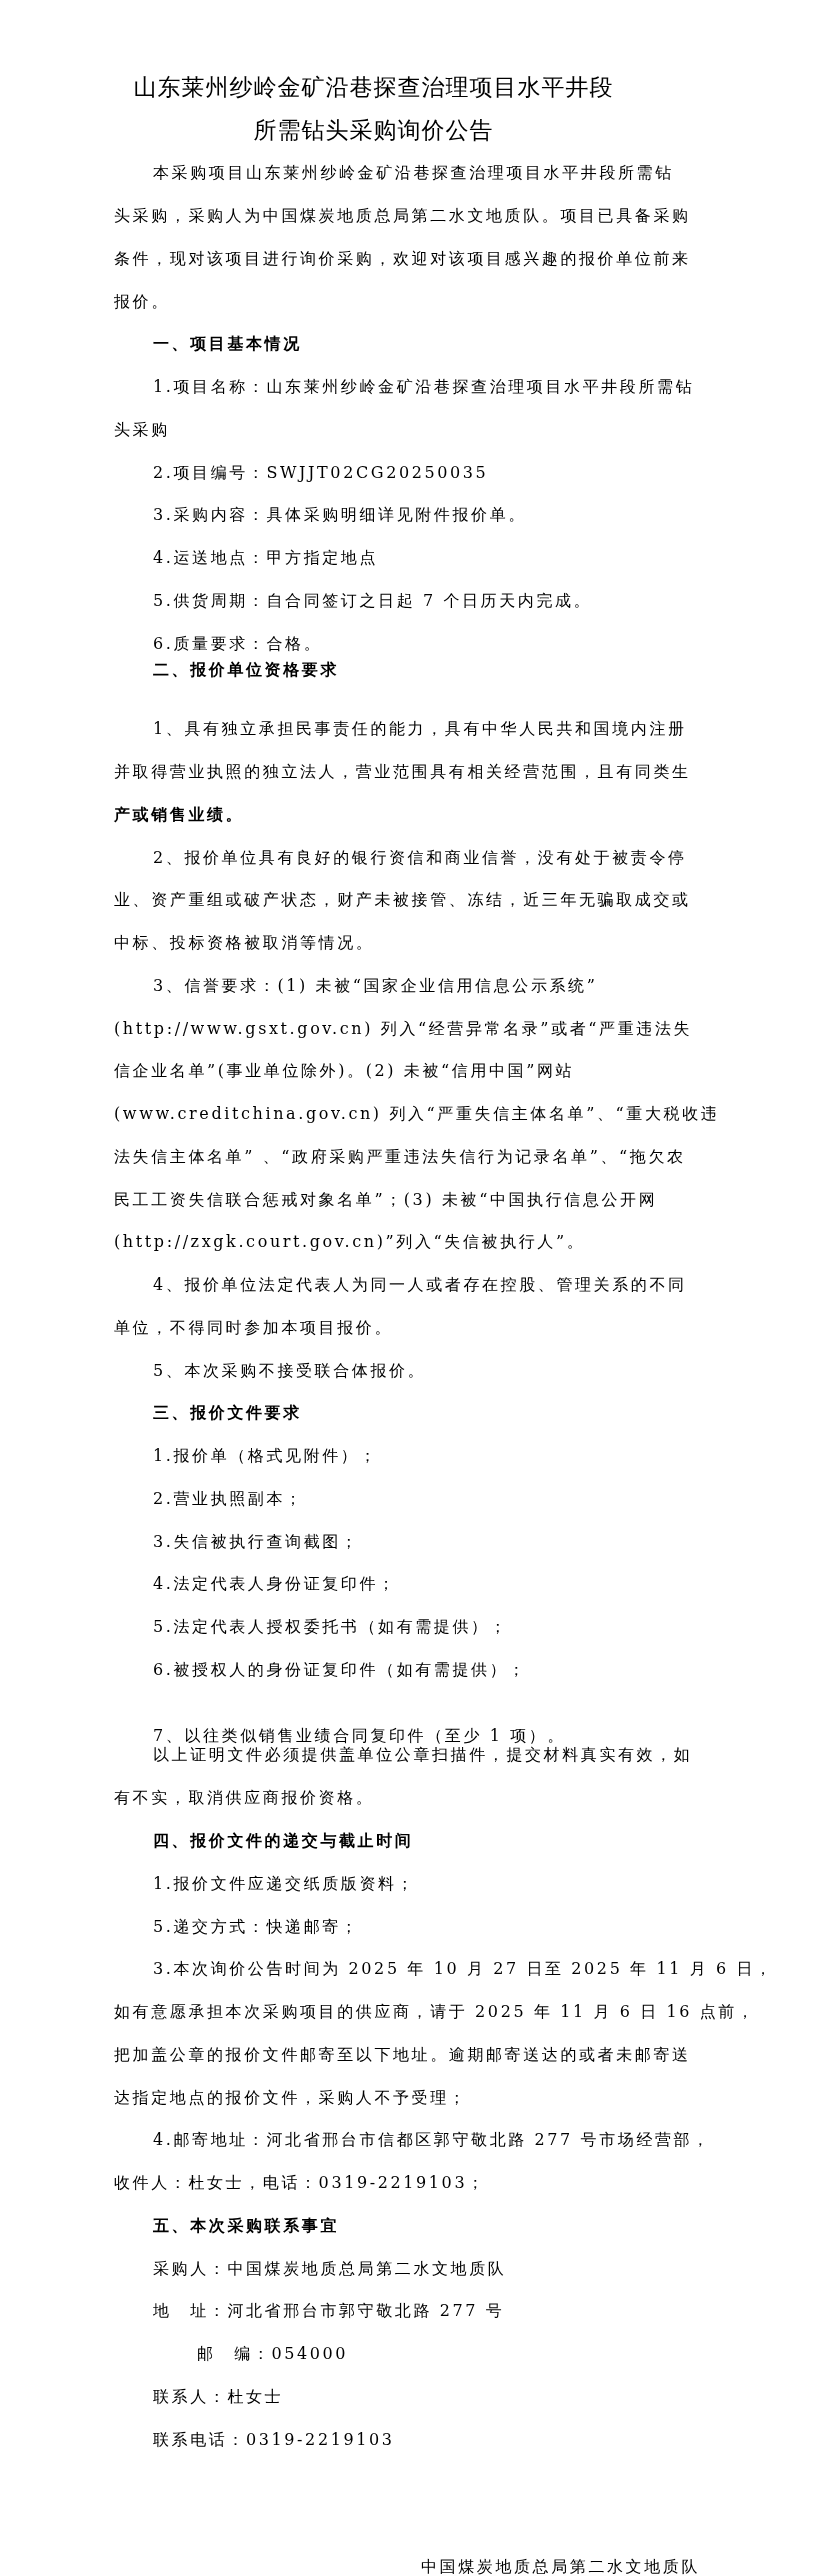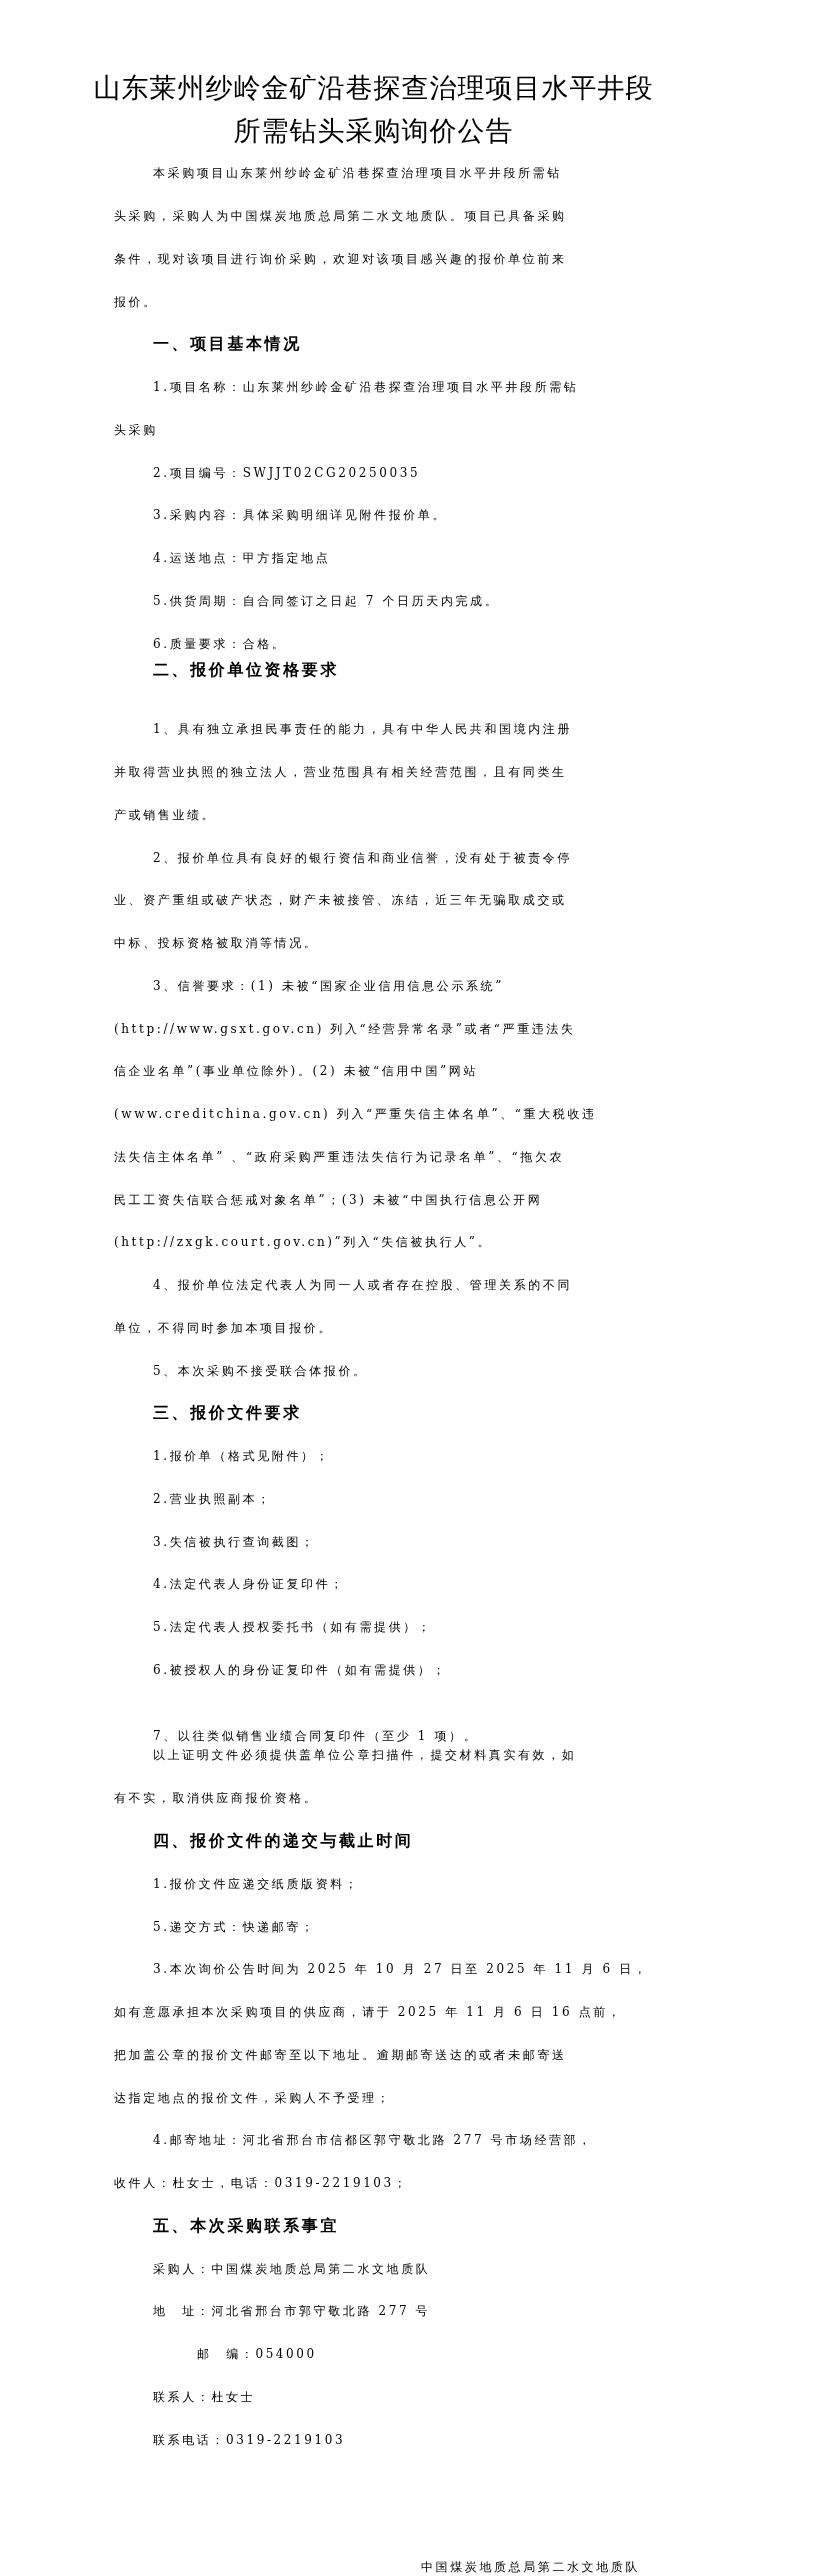--- a/index.html
+++ b/index.html
@@ -1,19 +1,19 @@
 <!DOCTYPE html>
 <html style="font-size:8.2px"><head>
 <meta charset="utf-8">
 <style>
   html, body { margin: 0; padding: 0; background: #ffffff; }
   body { width: 818px; height: 3310px; position: relative; overflow: hidden; color: #000; font-family: "DejaVu Serif", "Liberation Serif", serif; }
   .abs { position: absolute; white-space: nowrap; }
-  .title { font-size: 27px; line-height: 25px; left: 0; width: 747px; text-align: center; letter-spacing: 1px; }
-  .body-line { font-size: 12px; line-height: 20.6px; letter-spacing: 2.6px; }
+  .title { font-size: 23px; line-height: 25px; left: 0; width: 747px; text-align: center; letter-spacing: 1px; }
+  .body-line { font-size: 16px; line-height: 20.6px; letter-spacing: 2.6px; }
   .heading { font-size: 16px; line-height: 20.6px; letter-spacing: 2.6px; font-weight: bold; }
 </style>
 </head>
 <body>
 
 <div>
   <div class="abs title" style="top:75px;">山东莱州纱岭金矿沿巷探查治理项目水平井段</div>
   <div class="abs title" style="top:118px;">所需钻头采购询价公告</div>
 
   <div class="abs body-line" style="top:163px; left:153px;">本采购项目山东莱州纱岭金矿沿巷探查治理项目水平井段所需钻</div>
@@ -26,21 +26,21 @@
       <div class="abs body-line" style="top: 377px; left: 153px;">1.项目名称：山东莱州纱岭金矿沿巷探查治理项目水平井段所需钻</div>
       <div class="abs body-line" style="top: 420px; left: 114px;">头采购</div>
       <div class="abs body-line" style="top: 463px; left: 153px;">2.项目编号：SWJJT02CG20250035</div>
       <div class="abs body-line" style="top: 505px; left: 153px;">3.采购内容：具体采购明细详见附件报价单。</div>
       <div class="abs body-line" style="top: 548px; left: 153px;">4.运送地点：甲方指定地点</div>
       <div class="abs body-line" style="top: 591px; left: 153px;">5.供货周期：自合同签订之日起 7 个日历天内完成。</div>
       <div class="abs body-line" style="top: 634px; left: 153px;">6.质量要求：合格。</div>
       <div class="abs heading" style="top: 660px; left: 153px;">二、报价单位资格要求</div>
       <div class="abs body-line" style="top: 719px; left: 153px;">1、具有独立承担民事责任的能力，具有中华人民共和国境内注册</div>
       <div class="abs body-line" style="top: 762px; left: 114px;">并取得营业执照的独立法人，营业范围具有相关经营范围，且有同类生</div>
-      <div class="abs body-line" style="top: 805px; left: 114px;">产或销售业绩。</div>
+      <div class="abs body-line" style="top: 805px; left: 114px; font-weight: bold;">产或销售业绩。</div>
       <div class="abs body-line" style="top: 848px; left: 153px;">2、报价单位具有良好的银行资信和商业信誉，没有处于被责令停</div>
       <div class="abs body-line" style="top: 890px; left: 114px;">业、资产重组或破产状态，财产未被接管、冻结，近三年无骗取成交或</div>
       <div class="abs body-line" style="top: 933px; left: 114px;">中标、投标资格被取消等情况。</div>
       <div class="abs body-line" style="top: 976px; left: 153px;">3、信誉要求：(1) 未被“国家企业信用信息公示系统”</div>
       <div class="abs body-line" style="top: 1019px; left: 114px;">(http://www.gsxt.gov.cn) 列入“经营异常名录”或者“严重违法失</div>
       <div class="abs body-line" style="top: 1061px; left: 114px;">信企业名单”(事业单位除外)。(2) 未被“信用中国”网站</div>
       <div class="abs body-line" style="top: 1104px; left: 114px;">(www.creditchina.gov.cn) 列入“严重失信主体名单”、“重大税收违</div>
       <div class="abs body-line" style="top: 1147px; left: 114px;">法失信主体名单” 、“政府采购严重违法失信行为记录名单”、“拖欠农</div>
       <div class="abs body-line" style="top: 1190px; left: 114px;">民工工资失信联合惩戒对象名单”；(3) 未被“中国执行信息公开网</div>
       <div class="abs body-line" style="top: 1232px; left: 114px;">(http://zxgk.court.gov.cn)”列入“失信被执行人”。</div>

